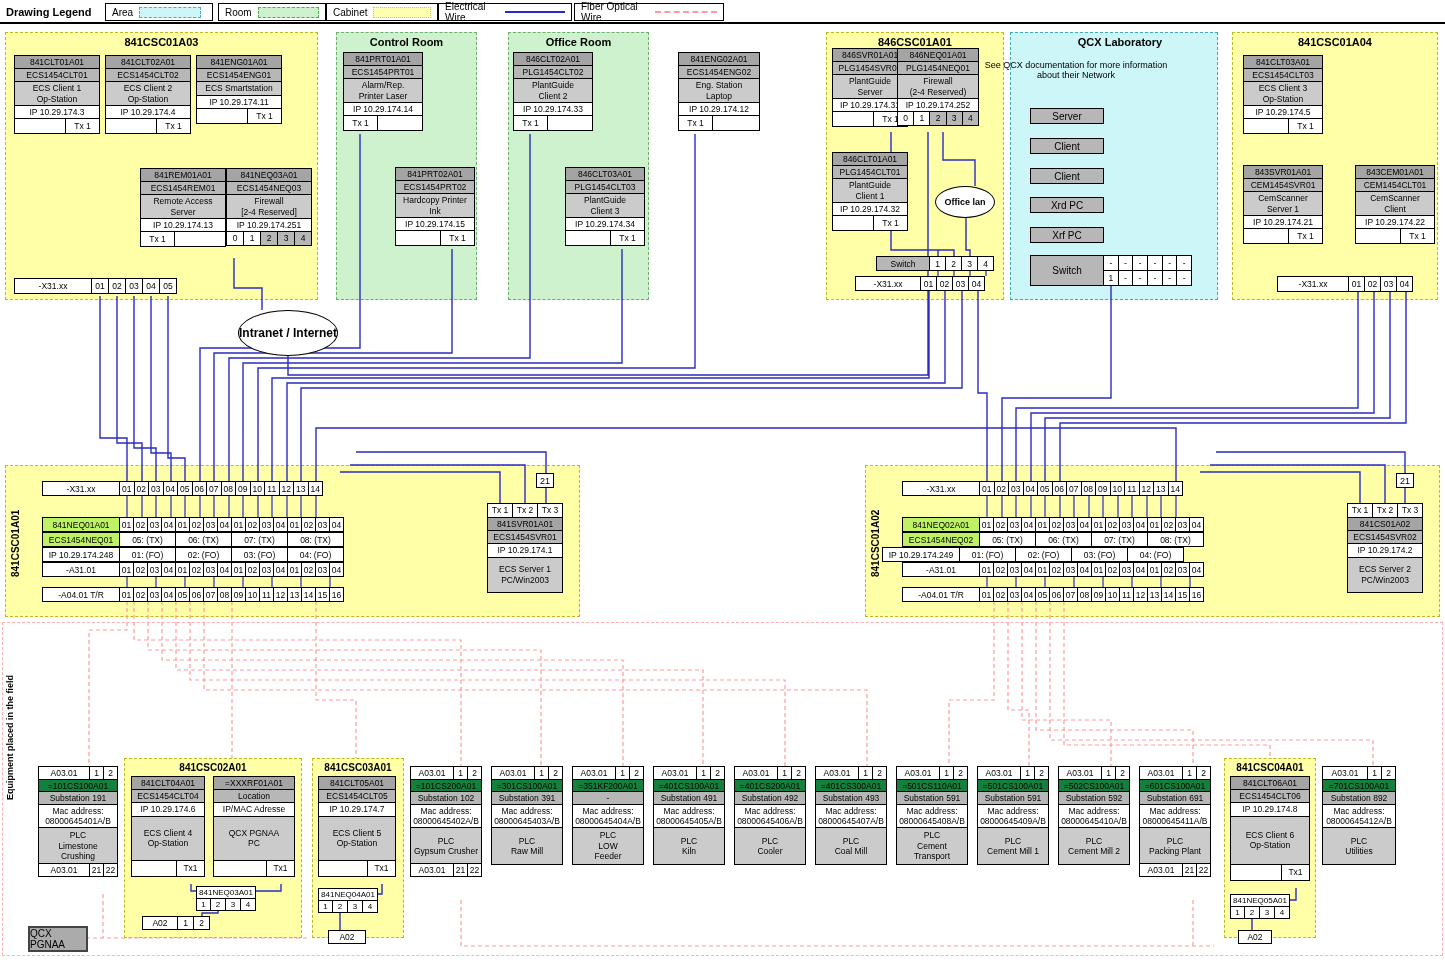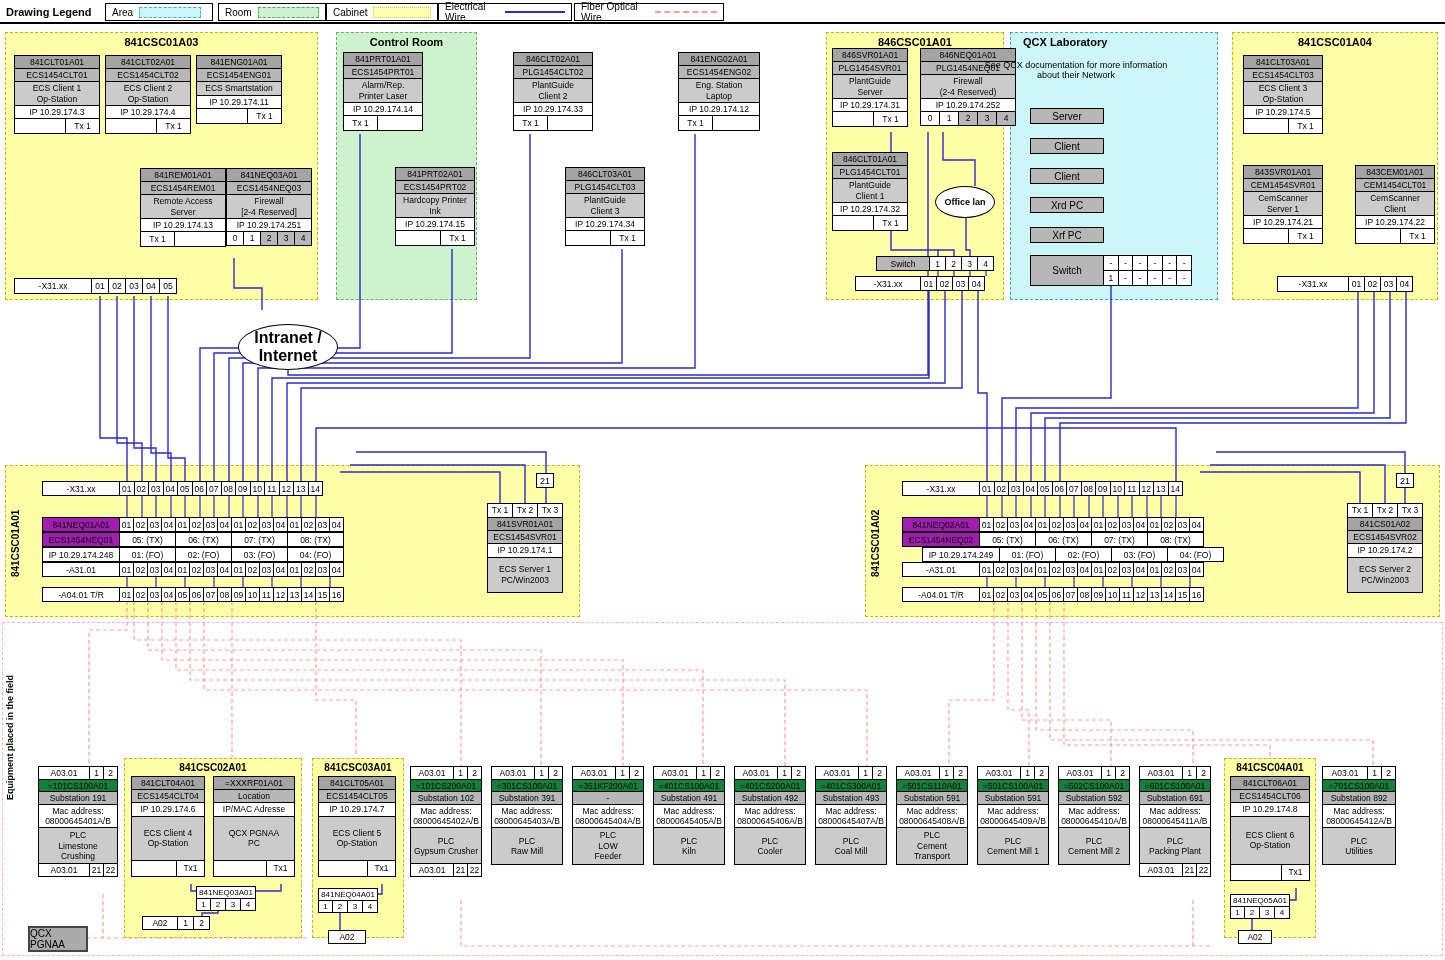--- a/index.html
+++ b/index.html
@@ -15,21 +15,21 @@
 .sw.cab{background:#ffffb0;border:1.5px dotted #c9c94a}
 .sw.elec{height:0;border-top:2px solid #2b2bc4;width:72px}
 .sw.fo{height:0;border-top:2px dashed #ff9b9b;width:72px}
 
 .bg{position:absolute;border:1.6px dashed;z-index:0}
 .bg-cab{background:#feffa6;border-color:#b9b925}
 .bg-room{background:#cdf2cd;border-color:#6fae6f}
 .bg-area{background:#cdf6f8;border-color:#45a8b8}
 .bg-field{background:transparent;border:1.4px dashed #ffb0b0}
 .bg .t{font-weight:bold;font-size:11px;text-align:center;margin-top:3px}
-.bg .t.left{text-align:left;padding-left:12px}
+.bg .t.left{text-align:center;padding-left:12px}
 
 #wires{position:absolute;left:0;top:0;z-index:1;pointer-events:none}
 
 .dev{position:absolute;border:1.5px solid #000;background:#fff;text-align:center;z-index:2;font-size:8.5px;line-height:1.2}
 .dev>div{border-bottom:1px solid #000;padding:1px;min-height:12px}
 .dev>div:last-child{border-bottom:none}
 .rid{background:#a4a4a4}
 .rtag{background:#b7b7b7}
 .rname{background:#cbcbcb;white-space:pre-line;display:flex;align-items:center;justify-content:center;min-height:25px}
 .rname.tall{min-height:44px}
@@ -39,21 +39,21 @@
 .rtx .sp{flex:1}
 .rtx .txc{width:34px;border-left:1.5px solid #000;display:flex;align-items:center;justify-content:center}
 .dev.txl .rtx .txc{border-left:none;border-right:1.5px solid #000;order:-1}
 .fwp{display:flex;padding:0!important;height:13px}
 .fwp .c{flex:1;border-left:1px solid #000;display:flex;align-items:center;justify-content:center}
 .fwp .c:first-child{border-left:none}
 .fwp .c:nth-child(n+3){background:#b7b7b7}
 
 .bar{position:absolute;display:flex;z-index:2;font-size:8.5px}
 .bar .lbl{border:1.5px solid #000;background:#fff;display:flex;align-items:center;justify-content:center;white-space:nowrap}
-.bar .lbl.dk{background:#a21caf}
+.bar .lbl.dk{background:#bef264}
 .bar .lbl.md{background:#b7b7b7}
 .bar .cells{display:flex}
 .bar .cells .c{border:1.5px solid #000;border-left:none;background:#fff;display:flex;align-items:center;justify-content:center;width:15px}
 .cells.w14 .c{width:14px;border-width:1px;border-right-width:1px}
 .cells.w56 .c{width:56px}
 .cells.w16 .c{width:16px}
 .cells.w147 .c{width:14.7px}
 
 .plcrow{position:absolute;display:flex;gap:9px;z-index:2;align-items:flex-start}
 .plc{width:72px;font-size:8.5px;text-align:center;line-height:1.2}
@@ -108,20 +108,23 @@
         <span>Fiber Optical Wire</span>
         <span class="sw fo"></span>
       </div>
 </div>
 
 <div class="bg bg-cab" style="left:5px;top:32px;width:313px;height:268px">
       <div class="t">841CSC01A03</div>
     </div>
 <div class="bg bg-room" style="left:336px;top:32px;width:141px;height:268px">
       <div class="t">Control Room</div>
+    </div>
+<div class="bg bg-room" style="left:508px;top:32px;width:141px;height:268px">
+      <div class="t">Office Room</div>
     </div>
 <div class="bg bg-cab" style="left:826px;top:32px;width:178px;height:268px">
       <div class="t">846CSC01A01</div>
     </div>
 <div class="bg bg-area" style="left:1010px;top:32px;width:208px;height:268px">
       <div class="t left">QCX Laboratory</div>
     </div>
 <div class="bg bg-cab" style="left:1232px;top:32px;width:206px;height:268px">
       <div class="t">841CSC01A04</div>
     </div>
@@ -274,21 +277,21 @@
   <div class="rid">846SVR01A01</div>
   <div class="rtag">PLG1454SVR01</div>
   <div class="rname">PlantGuide
 Server</div>
   <div class="rip">IP 10.29.174.31</div>
   <div class="rtx">
         <span class="sp"></span>
         <span class="txc">Tx 1</span>
       </div>
 </div>
-<div class="dev" style="left:920px;top:48px;width:96px">
+<div class="dev" style="left:897px;top:48px;width:82px">
   <div class="rid">846NEQ01A01</div>
   <div class="rtag">PLG1454NEQ01</div>
   <div class="rname">Firewall
 (2-4 Reserved)</div>
   <div class="rip">IP 10.29.174.252</div>
   <div class="fwp">
         <span class="c">0</span>
         <span class="c">1</span>
         <span class="c">2</span>
         <span class="c">3</span>
@@ -393,21 +396,21 @@
 <div class="bar" style="left:1277px;top:276px">
   <span class="lbl" style="width:72px;height:16px">-X31.xx</span>
   <span class="cells w16" style="height:16px">
         <span class="c">01</span>
         <span class="c">02</span>
         <span class="c">03</span>
         <span class="c">04</span>
       </span>
 </div>
 
-<div class="cloud" style="left:238px;top:324px;width:100px;height:46px;font-size:16px">
+<div class="cloud" style="left:238px;top:310px;width:100px;height:46px;font-size:12px">
       <span>Intranet / Internet</span>
     </div>
 
 <div class="vlab" style="left:10px;top:486px;height:115px">841CSC01A01</div>
 <div class="bar" style="left:42px;top:481px">
   <span class="lbl" style="width:78px;height:15px">-X31.xx</span>
   <span class="cells w14" style="height:15px">
         <span class="c" style="width:14.5px">01</span>
         <span class="c" style="width:14.5px">02</span>
         <span class="c" style="width:14.5px">03</span>
@@ -564,21 +567,21 @@
 </div>
 <div class="bar" style="left:902px;top:532px">
   <span class="lbl dk" style="width:78px;height:15px">ECS1454NEQ02</span>
   <span class="cells w56" style="height:15px">
         <span class="c">05: (TX)</span>
         <span class="c">06: (TX)</span>
         <span class="c">07: (TX)</span>
         <span class="c">08: (TX)</span>
       </span>
 </div>
-<div class="bar" style="left:922px;top:547px">
+<div class="bar" style="left:882px;top:547px">
   <span class="lbl" style="width:78px;height:15px">IP 10.29.174.249</span>
   <span class="cells w56" style="height:15px">
         <span class="c">01: (FO)</span>
         <span class="c">02: (FO)</span>
         <span class="c">03: (FO)</span>
         <span class="c">04: (FO)</span>
       </span>
 </div>
 <div class="bar" style="left:902px;top:562px">
   <span class="lbl" style="width:78px;height:15px">-A31.01</span>

